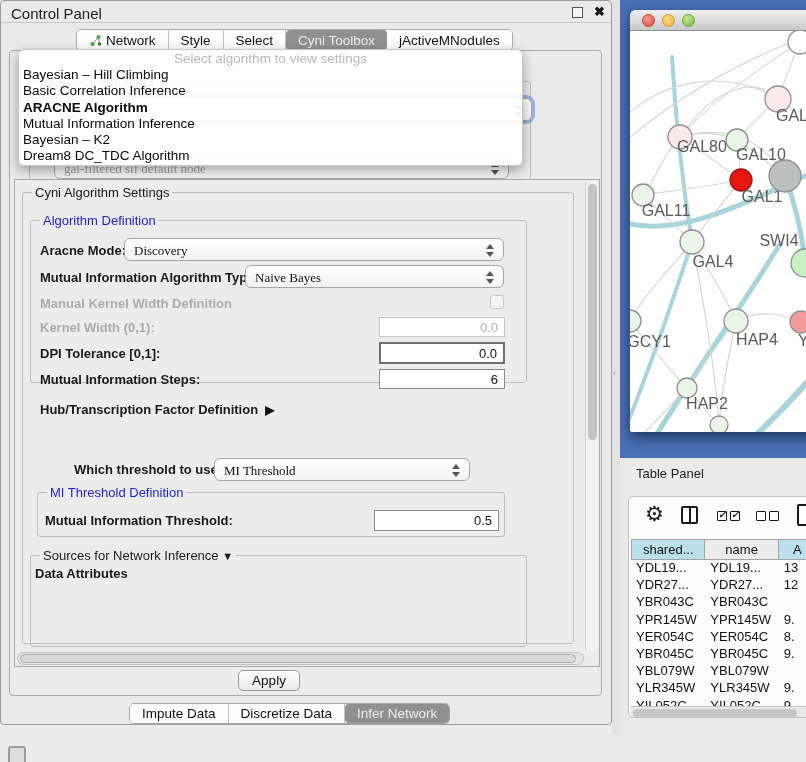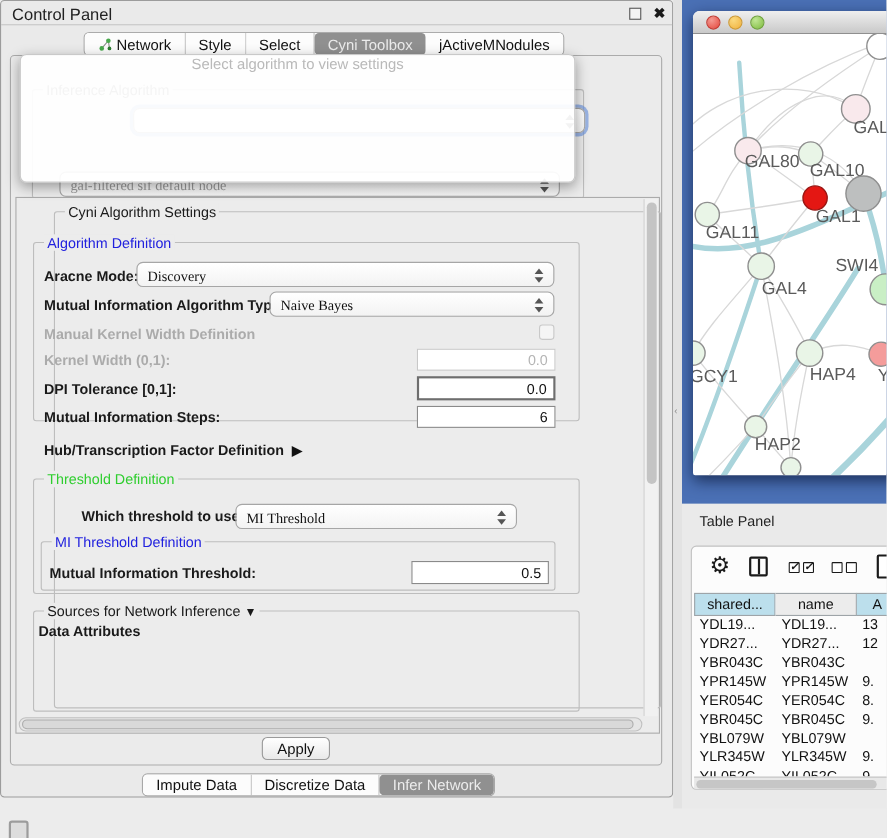--- a/index.html
+++ b/index.html
@@ -190,25 +190,33 @@
   <div class="combo ghost-combo2">
     <span class="combo-val">gal-filtered sif default node</span>
     <span class="spin">
         <i class="up"></i>
         <i class="dn"></i>
       </span>
   </div>
 
   <div class="popup">
     <div class="pp-prompt">Select algorithm to view settings</div>
+    <div id="popup-items">
+        <div class="pp-item">Bayesian – Hill Climbing</div>
+        <div class="pp-item">Basic Correlation Inference</div>
+        <div class="pp-item bold">ARACNE Algorithm</div>
+        <div class="pp-item">Mutual Information Inference</div>
+        <div class="pp-item">Bayesian – K2</div>
+        <div class="pp-item">Dream8 DC_TDC Algorithm</div>
+      </div>
   </div>
 
   <div class="pane">
 
-    <div class="gbox" style="left:7px; top:12px; width:552px; height:452px;margin-left:27px;">
+    <div class="gbox" style="left:7px; top:12px; width:552px; height:452px;">
       <span class="gb-title" style="color:#1A1A1A;">Cyni Algorithm Settings</span>
     </div>
 
     <div class="gbox" style="left:15px; top:40px; width:497px; height:163px;">
       <span class="gb-title" style="color:#2121DE;">Algorithm Definition</span>
     </div>
     <span class="lbl" style="left:25px; top:63px;">Aracne Mode:</span>
     <div class="combo" style="left:109px; top:58px; width:380px;">
       <span class="combo-val">Discovery</span>
       <span class="spin">
@@ -236,23 +244,20 @@
     </div>
     <span class="lbl" style="left:25px; top:192px;">Mutual Information Steps:</span>
     <div class="field" style="left:364px; top:189px; width:126px; height:20px;">
       <span>6</span>
     </div>
     <span class="lbl" style="left:25px; top:222px;">
       <span>Hub/Transcription Factor Definition</span>&nbsp;
       <span class="arrow-r">▶</span>
     </span>
 
-    <div class="gbox" style="left:15px; top:255px; width:497px; height:105px;">
-      <span class="gb-title" style="color:#2FCE2F;">Threshold Definition</span>
-    </div>
     <span class="lbl" style="left:59px; top:282px;">Which threshold to use:</span>
     <div class="combo" style="left:199px; top:278px; width:256px;">
       <span class="combo-val">MI Threshold</span>
       <span class="spin">
           <i class="up"></i>
           <i class="dn"></i>
         </span>
     </div>
     <div class="gbox" style="left:22px; top:312px; width:468px; height:45px;">
       <span class="gb-title" style="color:#2121DE;">MI Threshold Definition</span>

